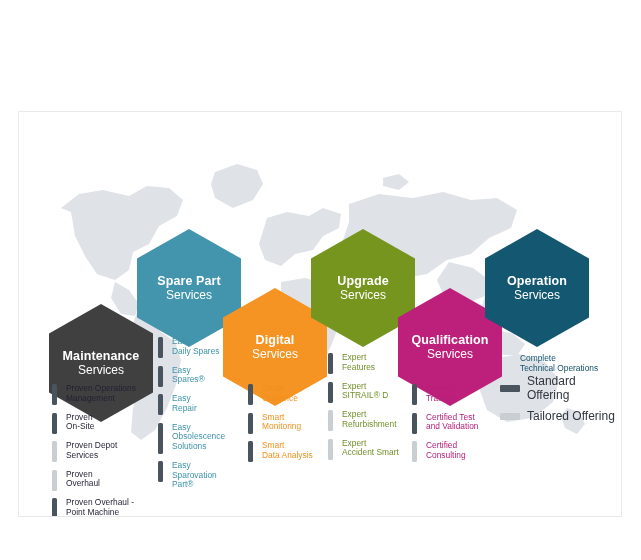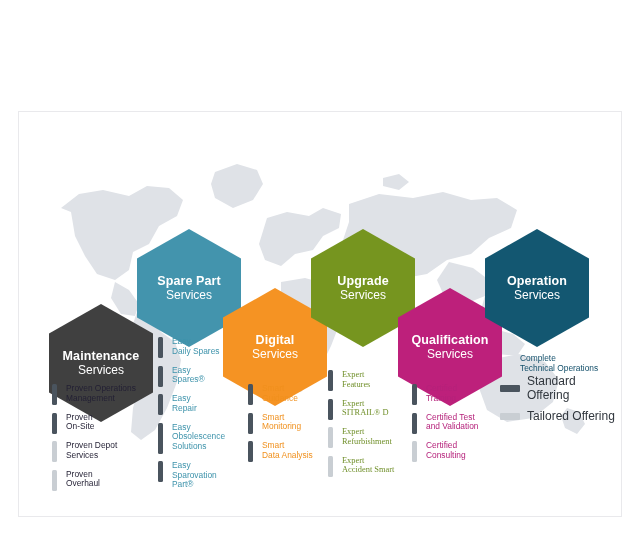--- a/index.html
+++ b/index.html
@@ -205,20 +205,27 @@
               <span class="ln">Services</span>
             </span>
           </div>
           <div class="item">
             <span class="bar tailored" style="height: 21px;"></span>
             <span class="txt" style="color: rgb(34, 31, 51);">
               <span class="ln">Proven</span>
               <span class="ln">Overhaul</span>
             </span>
           </div>
+          <div class="item">
+            <span class="bar standard" style="height: 21px;"></span>
+            <span class="txt" style="color: rgb(34, 31, 51);">
+              <span class="ln">Proven Overhaul -</span>
+              <span class="ln">Point Machine</span>
+            </span>
+          </div>
         </div>
         <div class="col" style="left: 139px; top: 225px; width: 82px;">
           <div class="item">
             <span class="bar standard" style="height: 21px;"></span>
             <span class="txt" style="color: rgb(62, 147, 171);">
               <span class="ln">Easy</span>
               <span class="ln">Daily Spares</span>
             </span>
           </div>
           <div class="item">
@@ -267,21 +274,21 @@
             </span>
           </div>
           <div class="item">
             <span class="bar standard" style="height: 21px;"></span>
             <span class="txt" style="color: rgb(240, 144, 29);">
               <span class="ln">Smart</span>
               <span class="ln">Data Analysis</span>
             </span>
           </div>
         </div>
-        <div class="col" style="left: 309px; top: 258px; width: 84px; font-family: Liberation Serif, serif;">
+        <div class="col" style="left: 309px; top: 241px; width: 84px;">
           <div class="item">
             <span class="bar standard" style="height: 21px;"></span>
             <span class="txt" style="color: rgb(113, 144, 43);">
               <span class="ln">Expert</span>
               <span class="ln">Features</span>
             </span>
           </div>
           <div class="item">
             <span class="bar standard" style="height: 21px;"></span>
             <span class="txt" style="color: rgb(113, 144, 43);">

